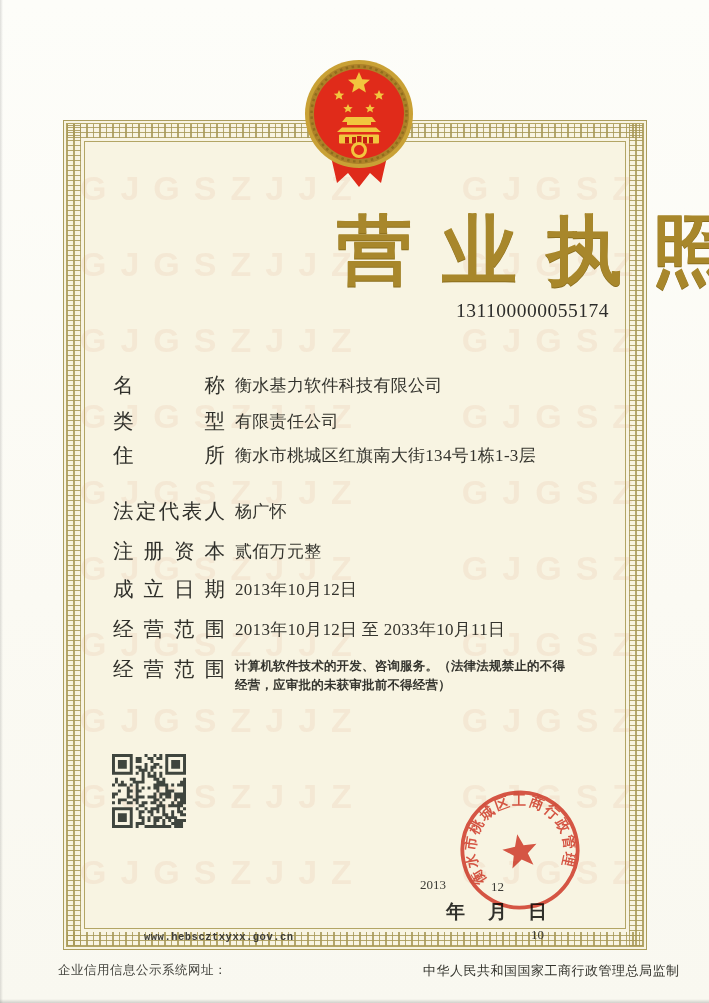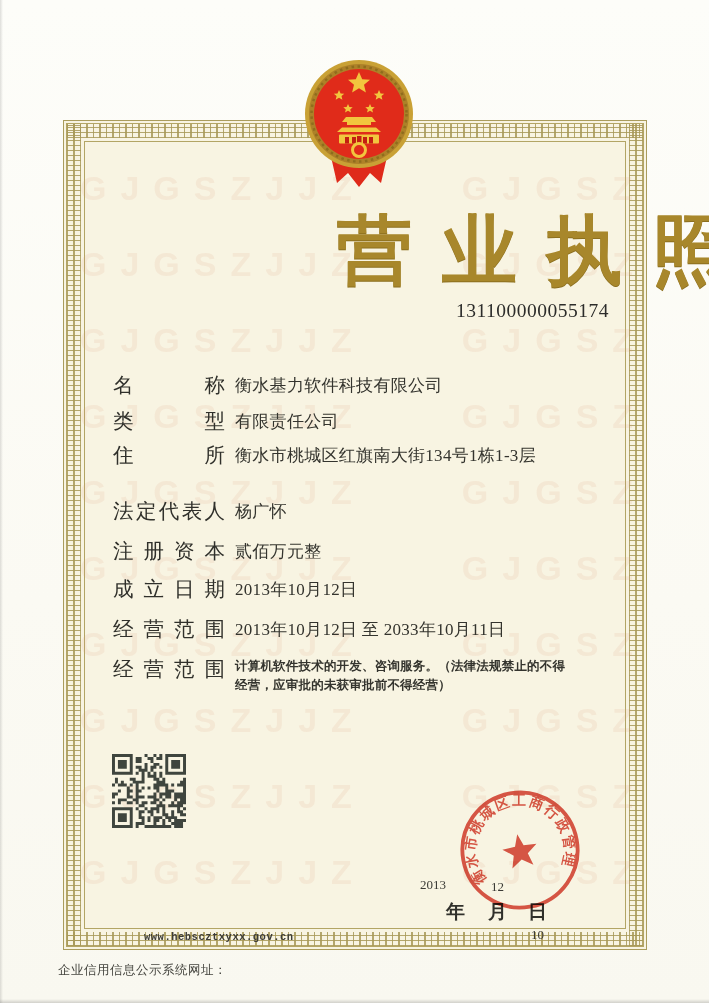--- a/index.html
+++ b/index.html
@@ -195,16 +195,17 @@
       </defs>
       <text font-size="13.5" fill="#d84b3c" letter-spacing="2" font-family="Liberation Serif, DejaVu Serif, serif" font-weight="bold">
         <textPath href="#sealArc" startOffset="2" textLength="194" lengthAdjust="spacingAndGlyphs">衡水市桃城区工商行政管理局</textPath>
       </text>
       <polygon points="60,45 64.1,56.3 76.2,56.8 66.7,64.2 70,75.8 60,69 50,75.8 53.3,64.2 43.8,56.8 55.9,56.3" fill="#d84b3c"></polygon>
     </svg>
   </div>
 
   <div class="border-url">www.hebscztxyxx.gov.cn</div>
   <div class="footer-left">企业信用信息公示系统网址：</div>
+  <div class="footer-right">中华人民共和国国家工商行政管理总局监制</div>
 
   <div class="scan-edge-b"></div>
   <div class="scan-edge-l"></div>
 </div>
 
 </body></html>

